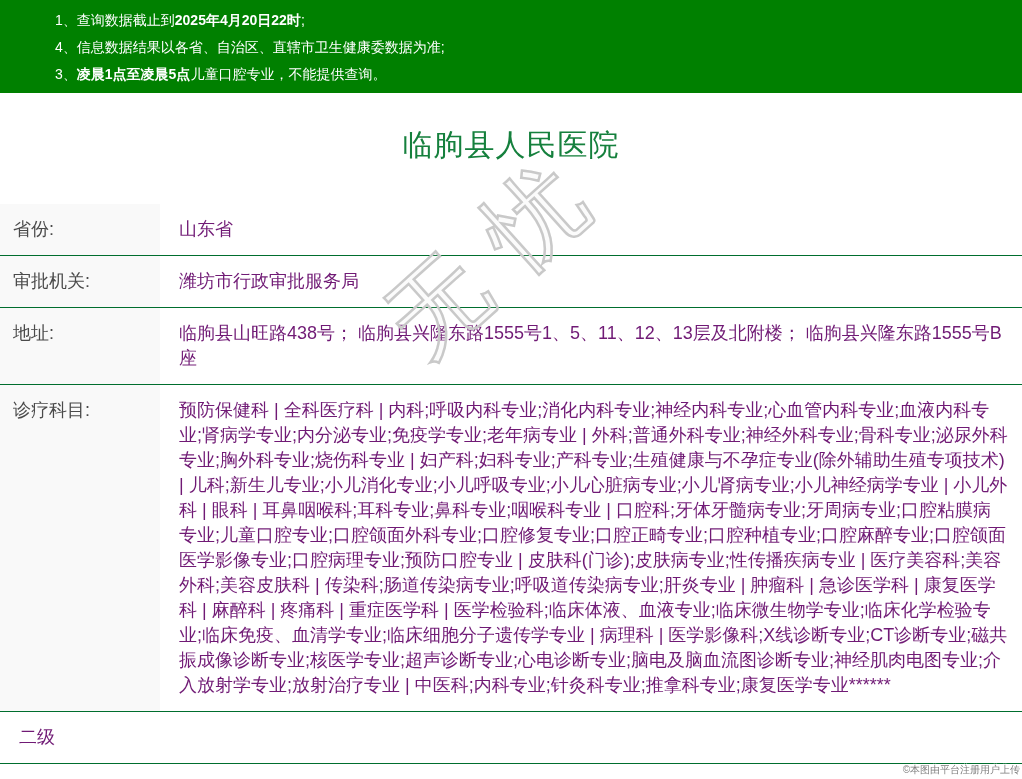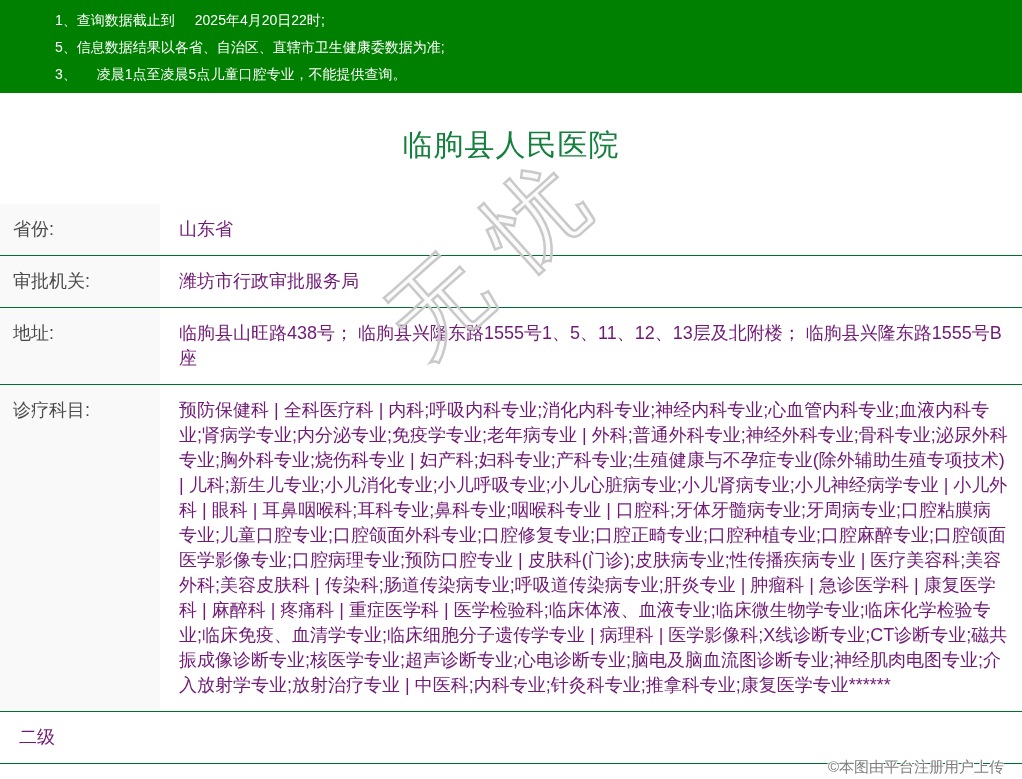--- a/index.html
+++ b/index.html
@@ -13,21 +13,21 @@
   }
   
   .banner {
     background:#008000;
     color:#ffffff;
     height:93px;
     padding:7px 10px 0 55px;
     font-size:14px;
   }
   .banner .notice { line-height:27px; white-space:nowrap; }
-  .banner b { font-weight:normal;margin-left:20px; }
+  .banner b { font-weight:bold; }
   
   .title-wrap { text-align:center; margin-top:32px; height:46px; }
   h1.page-title {
     display:inline-block;
     font-size:30px;
     font-weight:500;
     color:#15803d;
     letter-spacing:1px;
   }
   
@@ -79,34 +79,34 @@
     transform-origin:left top;
     color:rgba(220,220,220,0.12);
     -webkit-text-stroke:2.5px #c9c9c9;
     pointer-events:none;
     z-index:5;
     white-space:nowrap;
   }
   
   .upload-note {
     position:absolute;
-    right:18px;
+    right:2px;
     bottom:2px;
-    font-size:15px;
+    font-size:10px;
     color:#7d7d7d;
     text-shadow:-1px -1px 0 #fff, 1px -1px 0 #fff, -1px 1px 0 #fff, 1px 1px 0 #fff;
     z-index:6;
   }
 </style>
 </head>
 <body>
 
 <div class="banner">
   <div class="notice"><span>1、查询数据截止到</span><b>2025年4月20日22时</b><span>;</span></div>
-  <div class="notice"><span>5、信息数据结果以各省、自治区、直辖市卫生健康委数据为准;</span><b></b><span></span></div>
+  <div class="notice"><span>4、信息数据结果以各省、自治区、直辖市卫生健康委数据为准;</span><b></b><span></span></div>
   <div class="notice"><span>3、</span><b>凌晨1点至凌晨5点</b><span>儿童口腔专业，不能提供查询。</span></div>
 </div>
 
 <div class="title-wrap">
   <h1 class="page-title">临朐县人民医院</h1>
 </div>
 
 <div class="info-table">
   <div class="trow">
     <div class="tcell tlabel">省份:</div>

